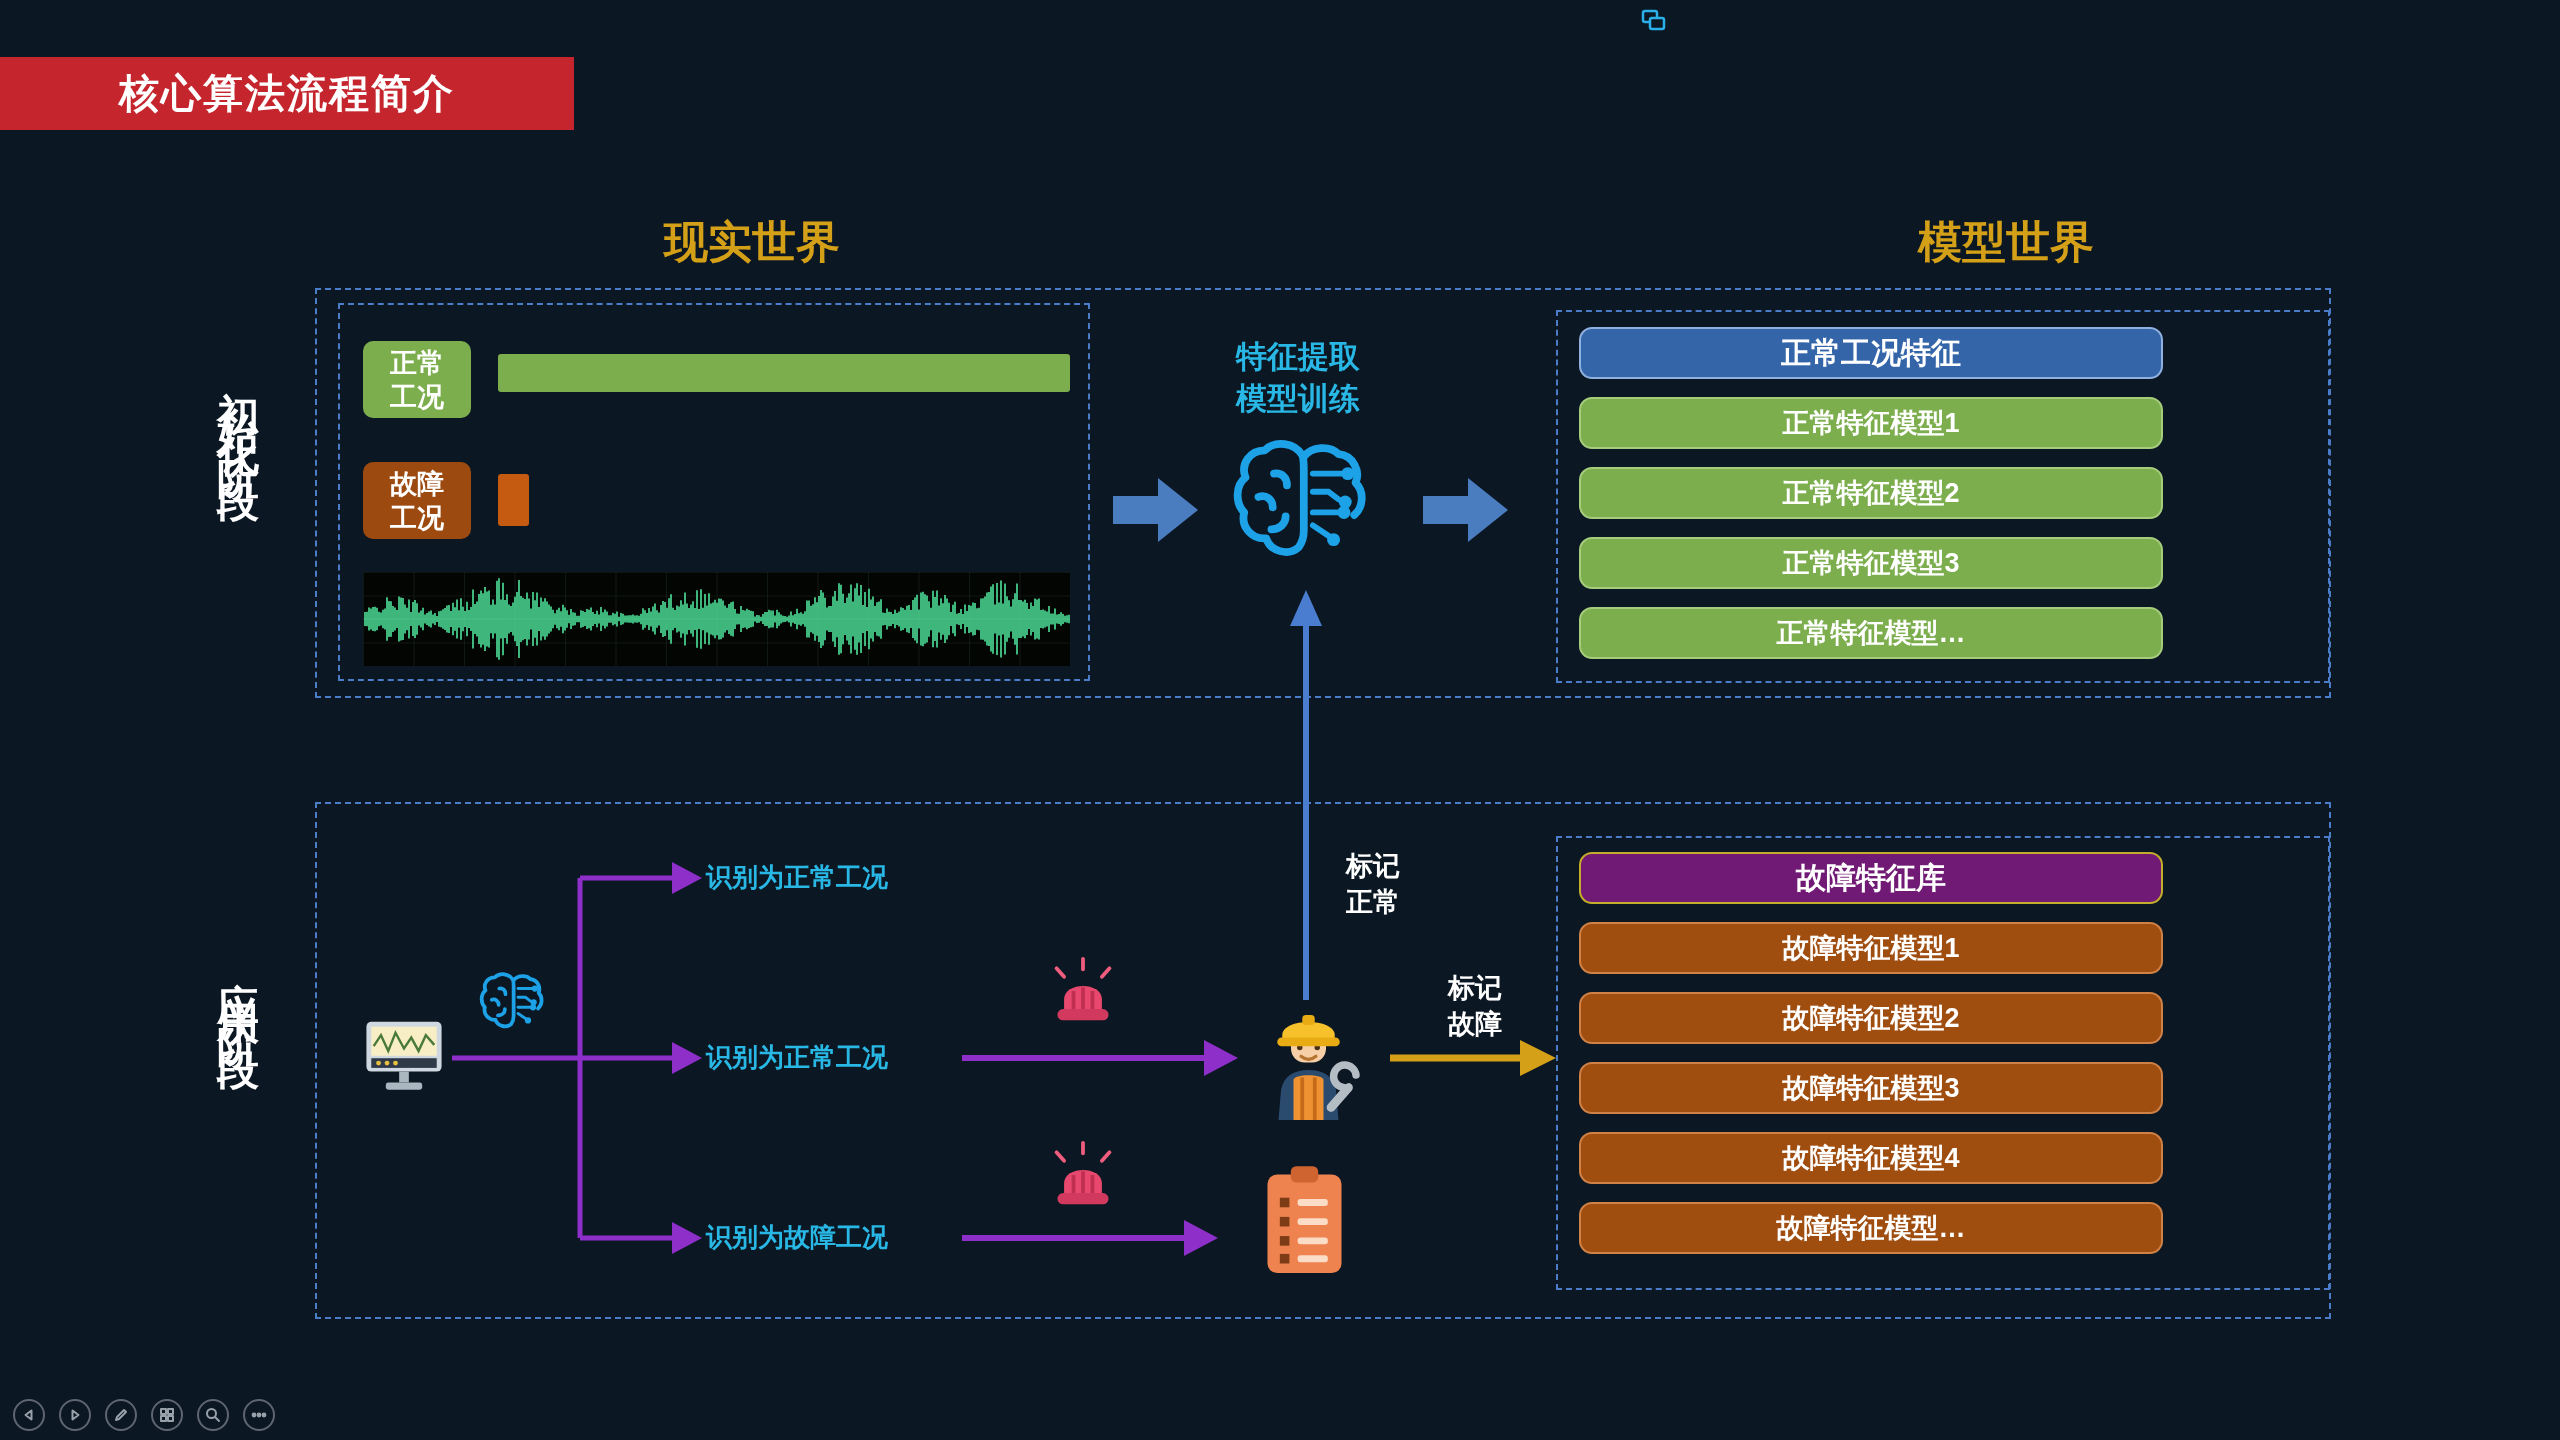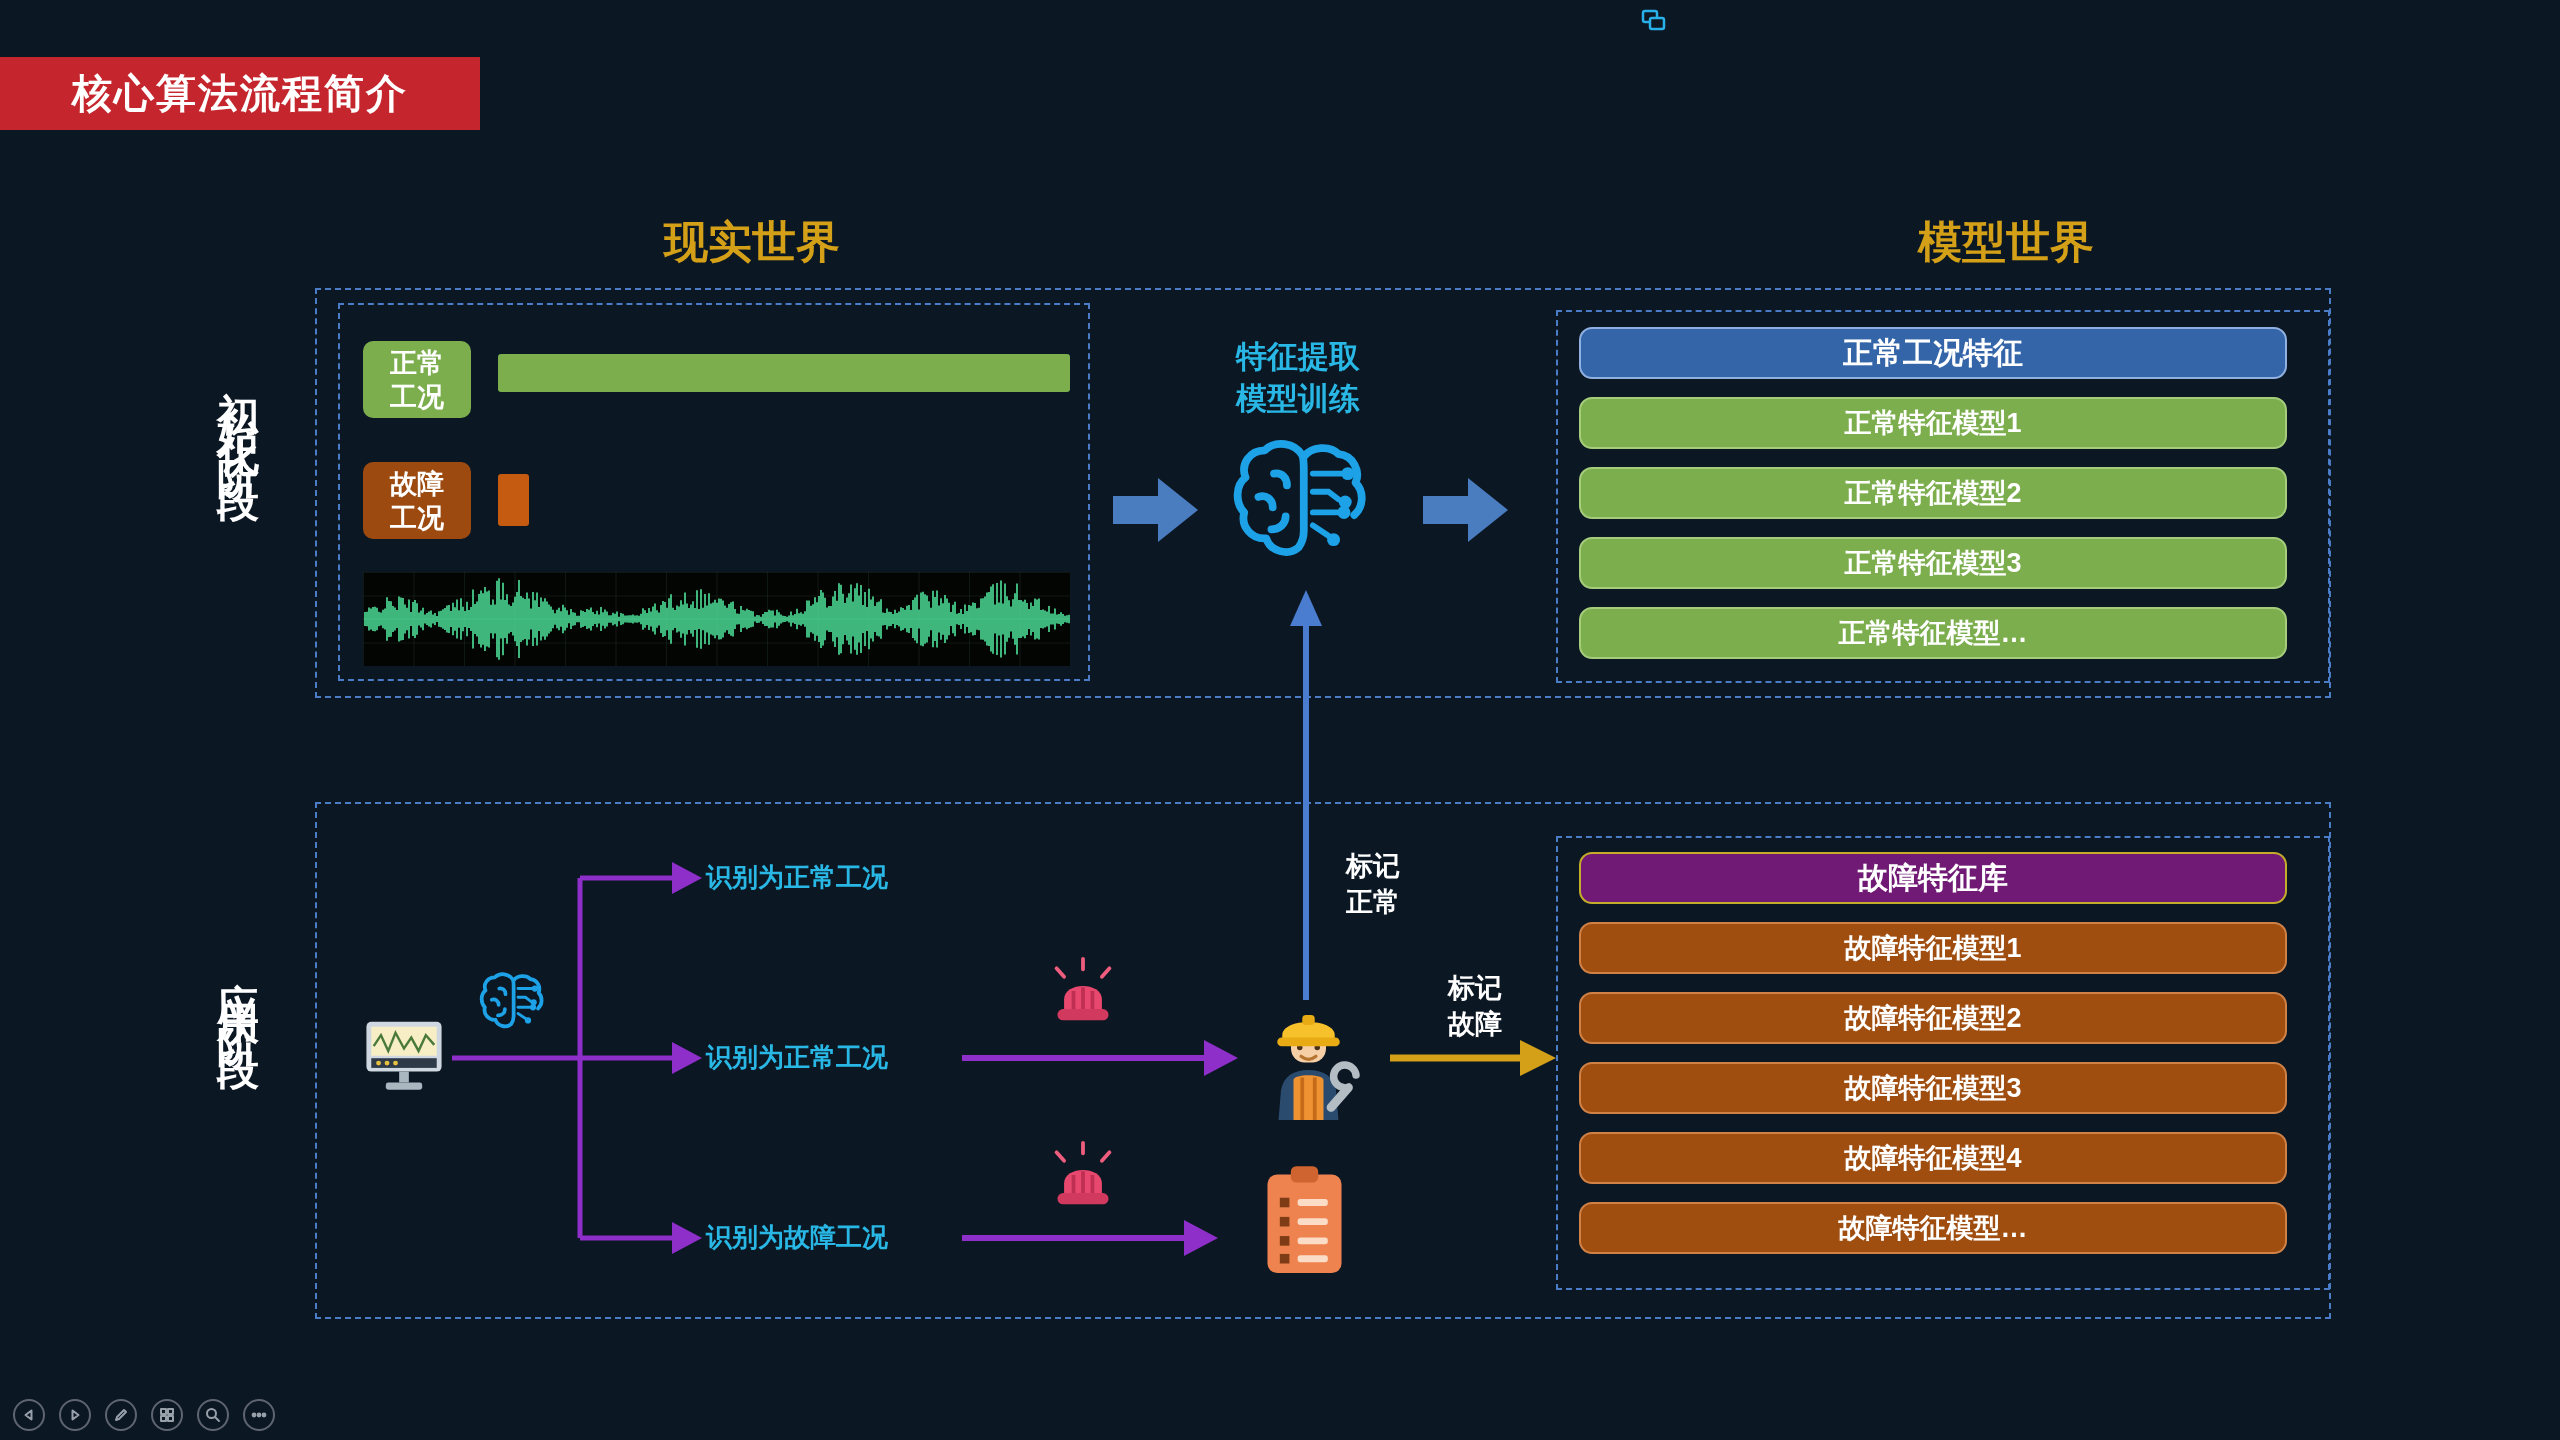--- a/index.html
+++ b/index.html
@@ -3,21 +3,21 @@
 <meta charset="utf-8">
 <style>
   html,body{margin:0;padding:0;}
   body{
     width:2560px;height:1440px;position:relative;overflow:hidden;
     background:#0b1723;color:#fff;
     font-family:"Liberation Sans","DejaVu Sans",sans-serif;
   }
   
   .banner{
-    position:absolute;left:0;top:57px;width:480px;height:73px;
+    position:absolute;left:0;top:57px;width:574px;height:73px;
     background:#c5262e;display:flex;align-items:center;justify-content:center;
     font-size:40px;font-weight:bold;color:#fff;letter-spacing:2px;
   }
   .world-header{
     position:absolute;top:213px;width:360px;text-align:right;
     font-size:44px;font-weight:bold;color:#d4a017;
   }
   .phase{
     position:absolute;left:210px;writing-mode:vertical-rl;text-orientation:upright;
     letter-spacing:22px;font-size:42px;font-weight:bold;color:#fff;
@@ -29,21 +29,21 @@
     font-size:27px;font-weight:bold;line-height:34px;white-space:pre-line;color:#fff;
   }
   .btn-green{background:#7cae4e;}
   .btn-brown{background:#9c4a10;}
   .hbar{position:absolute;border-radius:3px;}
   .process-label{
     position:absolute;left:1178px;top:336px;width:240px;text-align:center;
     font-size:31px;font-weight:bold;line-height:42px;color:#29b8e5;white-space:pre-line;
   }
   .model-bar{
-    position:absolute;left:1579px;width:708px;height:52px;border-radius:13px;
+    position:absolute;left:1579px;width:584px;height:52px;border-radius:13px;
     display:flex;align-items:center;justify-content:center;
     font-weight:bold;color:#fff;box-sizing:border-box;
   }
   .bar-blue{background:#3465a8;border:2px solid #8fb0e0;font-size:30px;}
   .bar-green{background:#7cae4e;border:2px solid #a5cd7c;font-size:27px;}
   .bar-olive{background:#701a75;border:2px solid #c4ad2a;font-size:30px;}
   .bar-brown{background:#a04d10;border:2px solid #cf8146;font-size:27px;}
   .branch-label{
     position:absolute;left:706px;font-size:26px;font-weight:bold;color:#29b8e5;
   }

